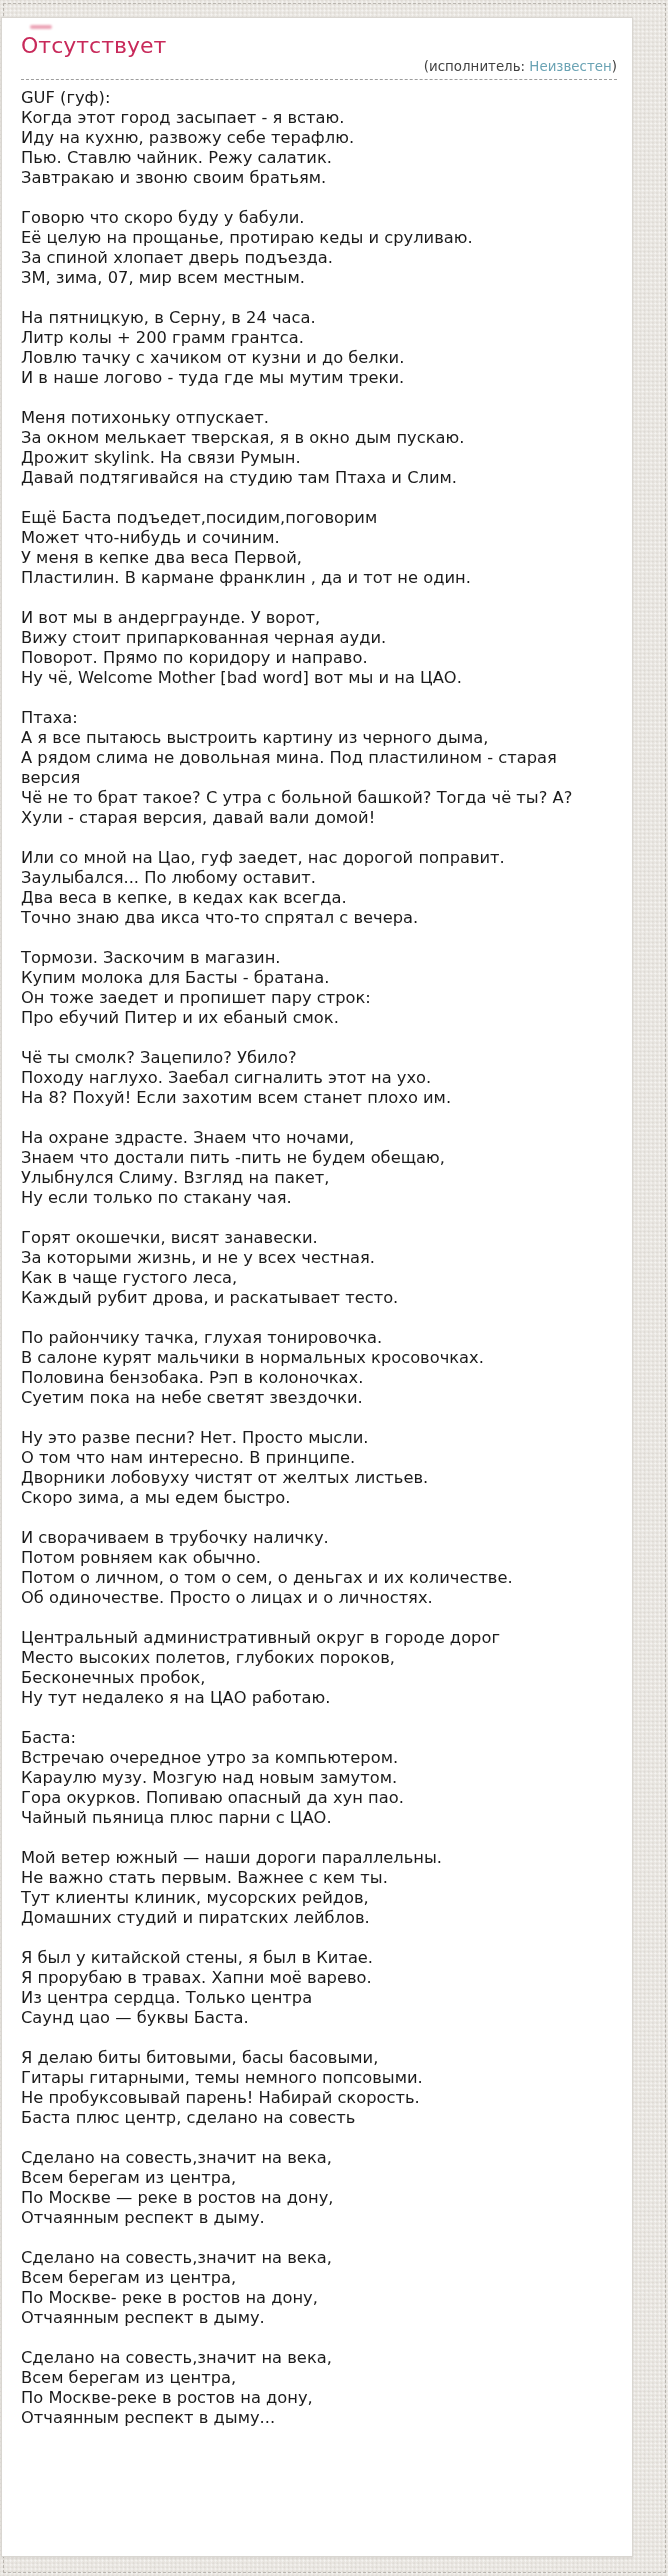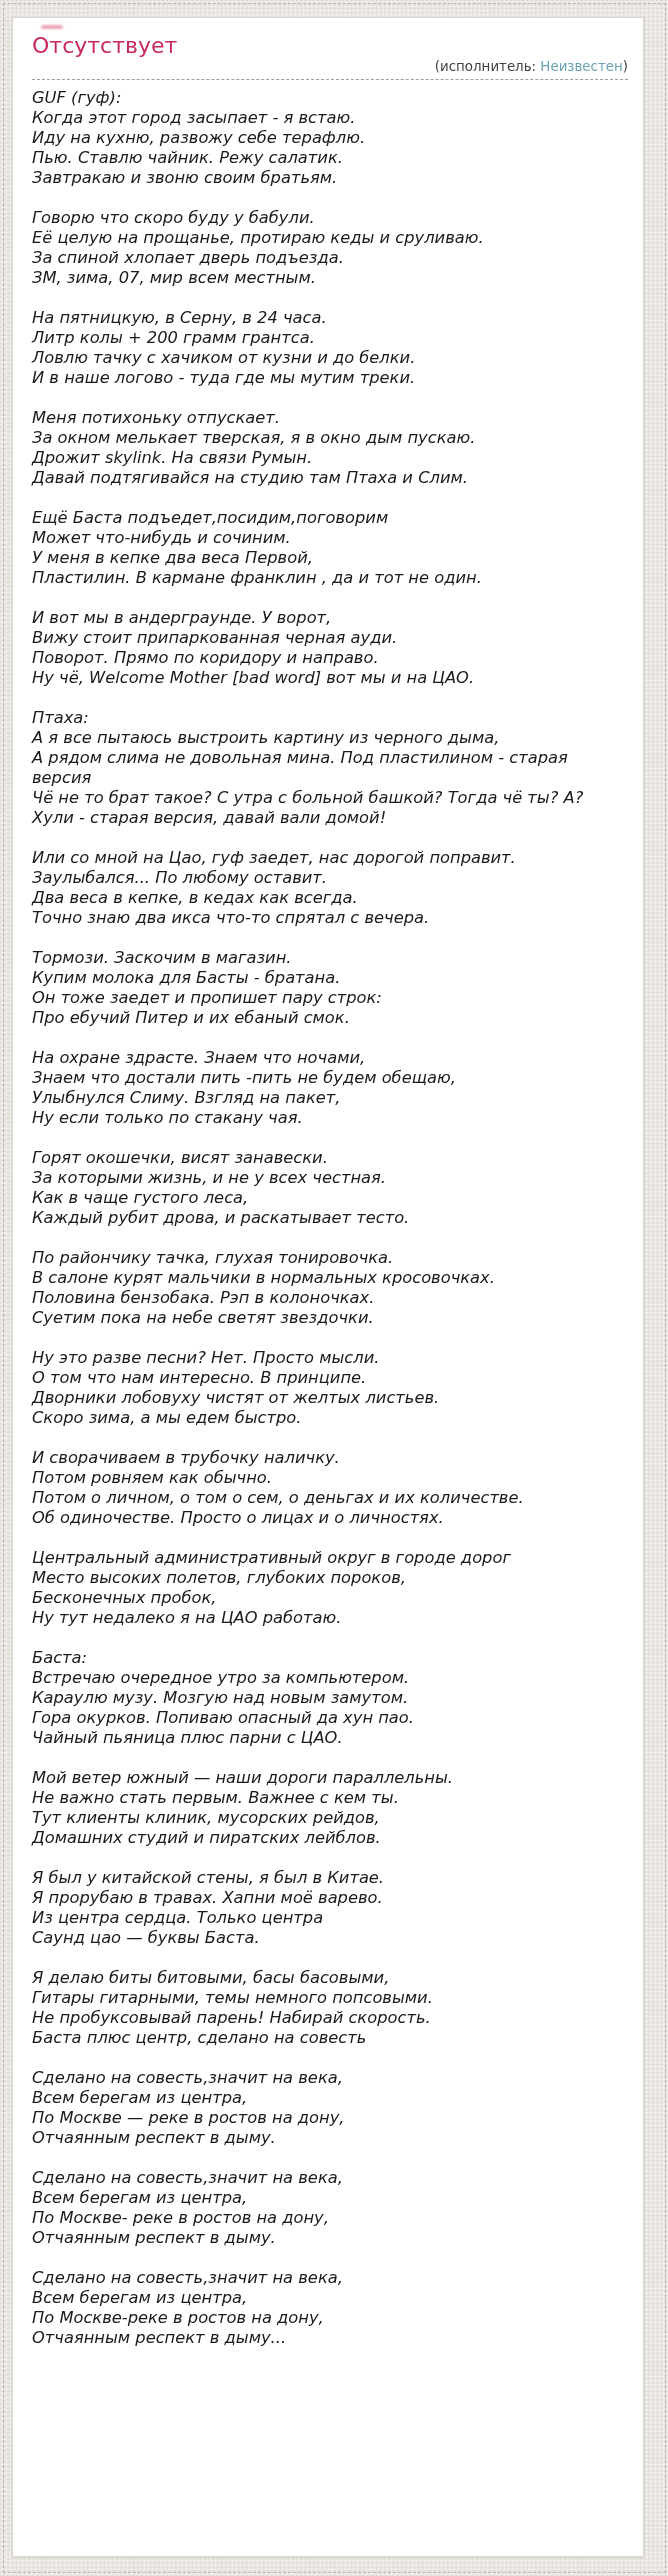--- a/index.html
+++ b/index.html
@@ -17,21 +17,21 @@
     overflow: hidden;
   }
   .stitch-frame {
     position: absolute;
     inset: 3.3px;
     border: 0.8px dashed rgba(150,145,138,0.55);
     pointer-events: none;
   }
   .card {
     position: absolute;
-    left: 12px;
+    left: 1px;
     top: 16.7px;
     width: 632px;
     height: 2540px;
     box-sizing: border-box;
     background: #ffffff;
     border: 0.8px solid #d9d6d1;
     box-shadow: 0 0.8px 2.5px rgba(0,0,0,0.08);
     padding: 16.7px 15px 20px 19px;
     overflow: hidden;
   }
@@ -67,21 +67,20 @@
   .artist-line a {
     color: #6aa3b4;
     text-decoration: none;
     cursor: pointer;
   }
   .lyrics {
     margin-top: 8.4px;
     font-size: 16.3px;
     line-height: 20px;
     color: #1b1b1b;
-    font-style: italic;
   }
   .lyrics p {
     margin: 0 0 20px 0;
     white-space: pre-line;
   }
   .lyrics p:last-child { margin-bottom: 0; }
 </style>
 </head>
 <body>
 
@@ -129,20 +128,23 @@
 Чё не то брат такое? С утра с больной башкой? Тогда чё ты? А?
 Хули - старая версия, давай вали домой!</p>
       <p>Или со мной на Цао, гуф заедет, нас дорогой поправит.
 Заулыбался... По любому оставит.
 Два веса в кепке, в кедах как всегда.
 Точно знаю два икса что-то спрятал с вечера.</p>
       <p>Тормози. Заскочим в магазин.
 Купим молока для Басты - братана.
 Он тоже заедет и пропишет пару строк:
 Про ебучий Питер и их ебаный смок.</p>
+      <p>Чё ты смолк? Зацепило? Убило?
+Походу наглухо. Заебал сигналить этот на ухо.
+На 8? Похуй! Если захотим всем станет плохо им.</p>
       <p>На охране здрасте. Знаем что ночами,
 Знаем что достали пить -пить не будем обещаю,
 Улыбнулся Слиму. Взгляд на пакет,
 Ну если только по стакану чая.</p>
       <p>Горят окошечки, висят занавески.
 За которыми жизнь, и не у всех честная.
 Как в чаще густого леса,
 Каждый рубит дрова, и раскатывает тесто.</p>
       <p>По райончику тачка, глухая тонировочка.
 В салоне курят мальчики в нормальных кросовочках.

